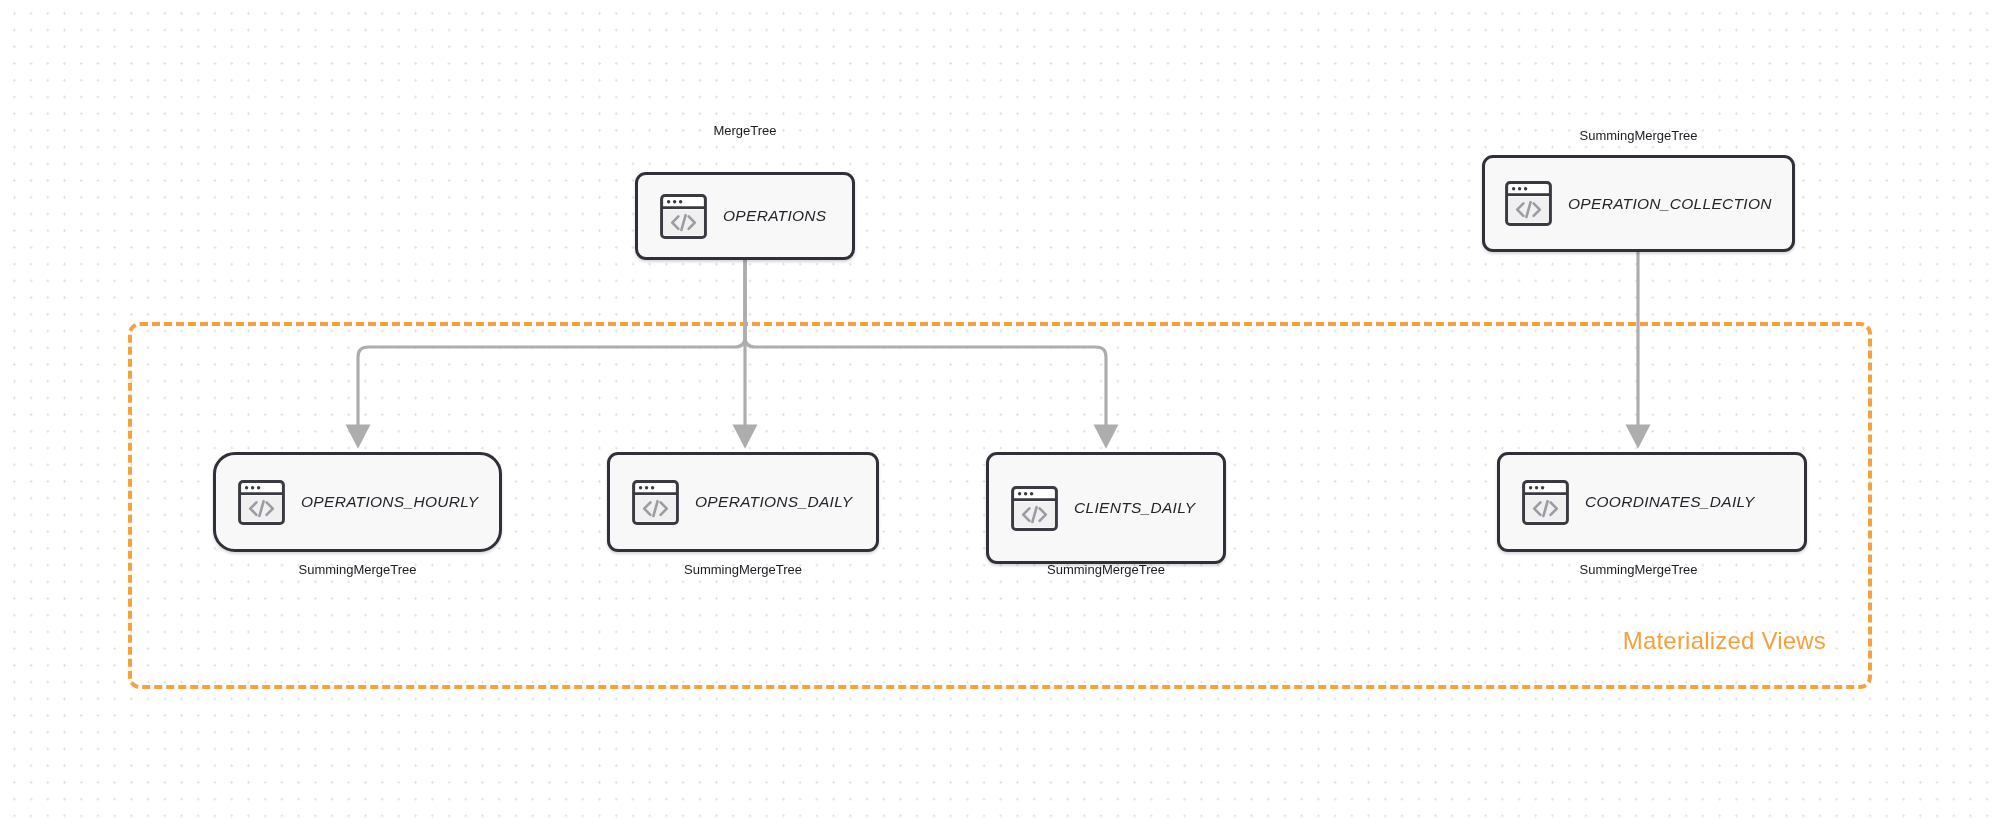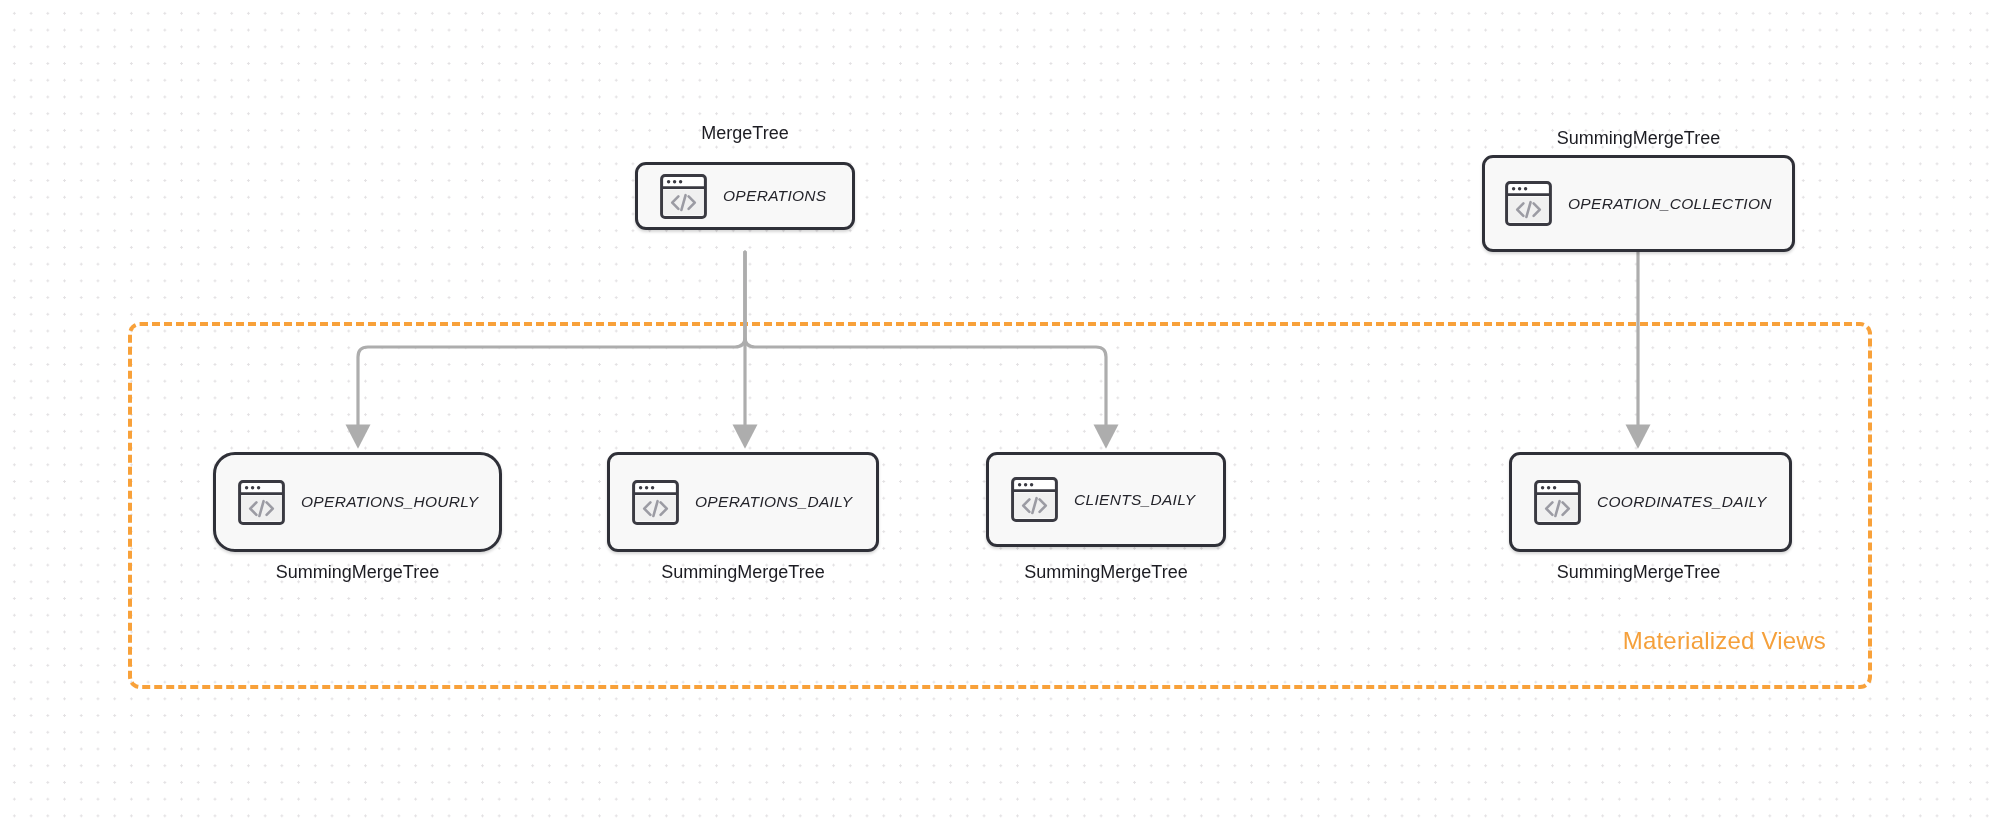--- a/index.html
+++ b/index.html
@@ -74,33 +74,33 @@
     font-style: italic;
     font-size: 15.5px;
     color: #24242b;
     letter-spacing: 0.3px;
     white-space: nowrap;
   }
 
   
   .cap {
     position: absolute;
-    font-size: 18px;
+    font-size: 13px;
     color: #1c1c22;
     white-space: nowrap;
     text-align: center;
   }
 
   
-  #node-operations            { left: 635px;  top: 162px; width: 220px; height: 68px; }
+  #node-operations            { left: 635px;  top: 172px; width: 220px; height: 88px; }
   #node-operation-collection  { left: 1482px; top: 155px; width: 313px; height: 97px; padding-left: 20px; }
   #node-operations-hourly     { left: 213px;  top: 452px; width: 289px; height: 100px; border-radius: 22px; }
   #node-operations-daily      { left: 607px;  top: 452px; width: 272px; height: 100px; }
-  #node-clients-daily         { left: 986px;  top: 452px; width: 240px; height: 95px; }
-  #node-coordinates-daily     { left: 1497px; top: 452px; width: 283px; height: 100px; margin-left: 12px; }
+  #node-clients-daily         { left: 986px;  top: 452px; width: 240px; height: 112px; }
+  #node-coordinates-daily     { left: 1497px; top: 452px; width: 310px; height: 100px; }
 
   
   #cap-operations             { left: 635px;  top: 123px; width: 220px; }
   #cap-operation-collection   { left: 1482px; top: 128px; width: 313px; }
   #cap-operations-hourly      { left: 213px;  top: 562px; width: 289px; }
   #cap-operations-daily       { left: 607px;  top: 562px; width: 272px; }
   #cap-clients-daily          { left: 986px;  top: 562px; width: 240px; }
   #cap-coordinates-daily      { left: 1497px; top: 562px; width: 283px; }
 </style>
 </head>

